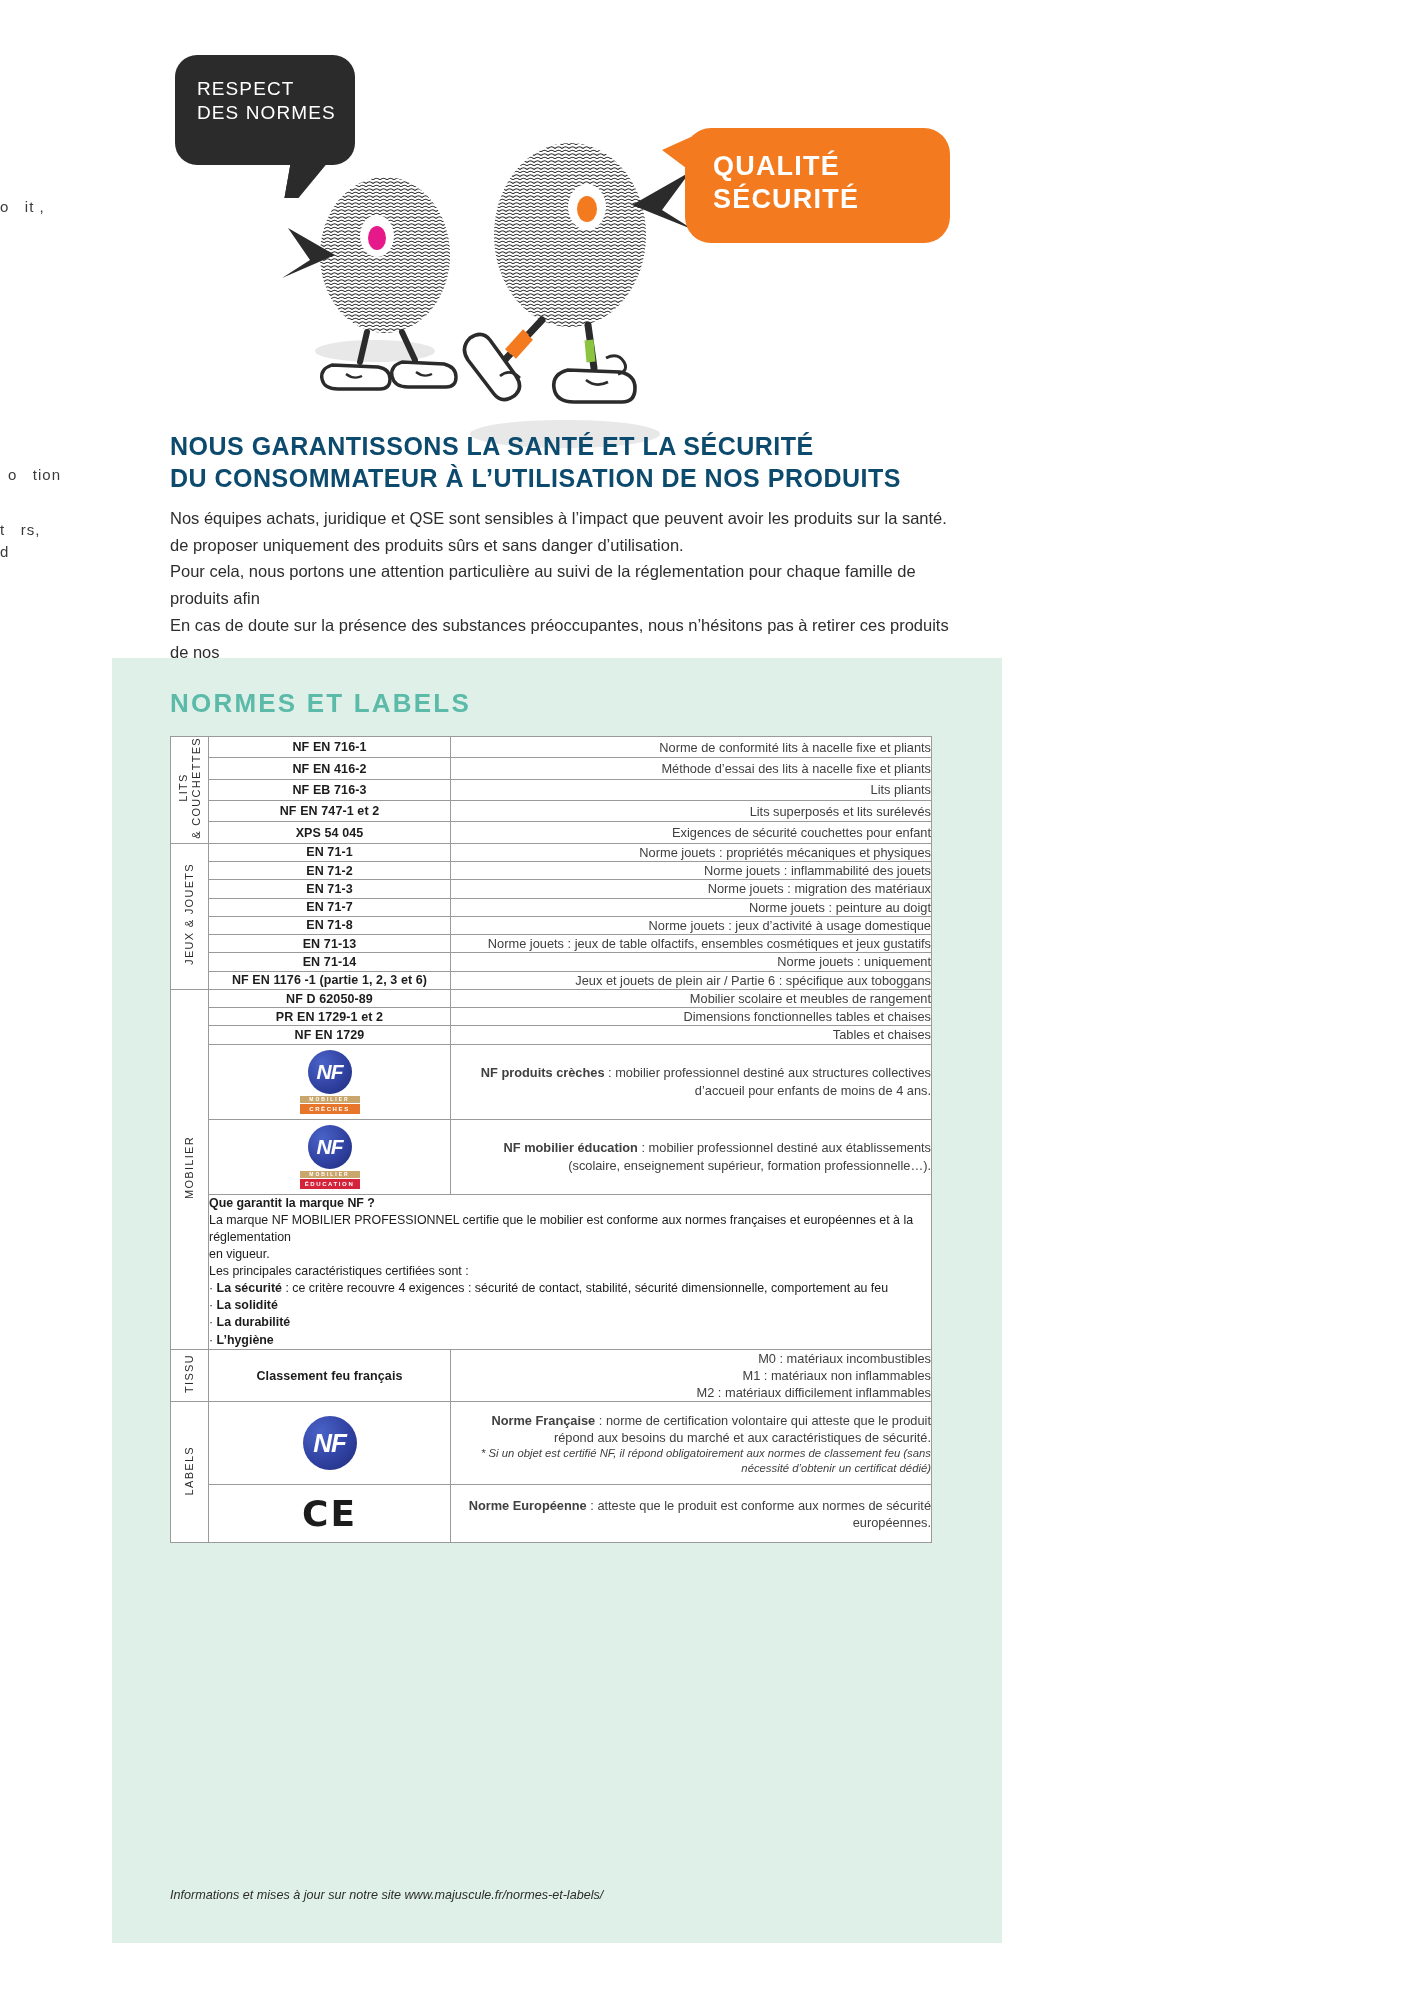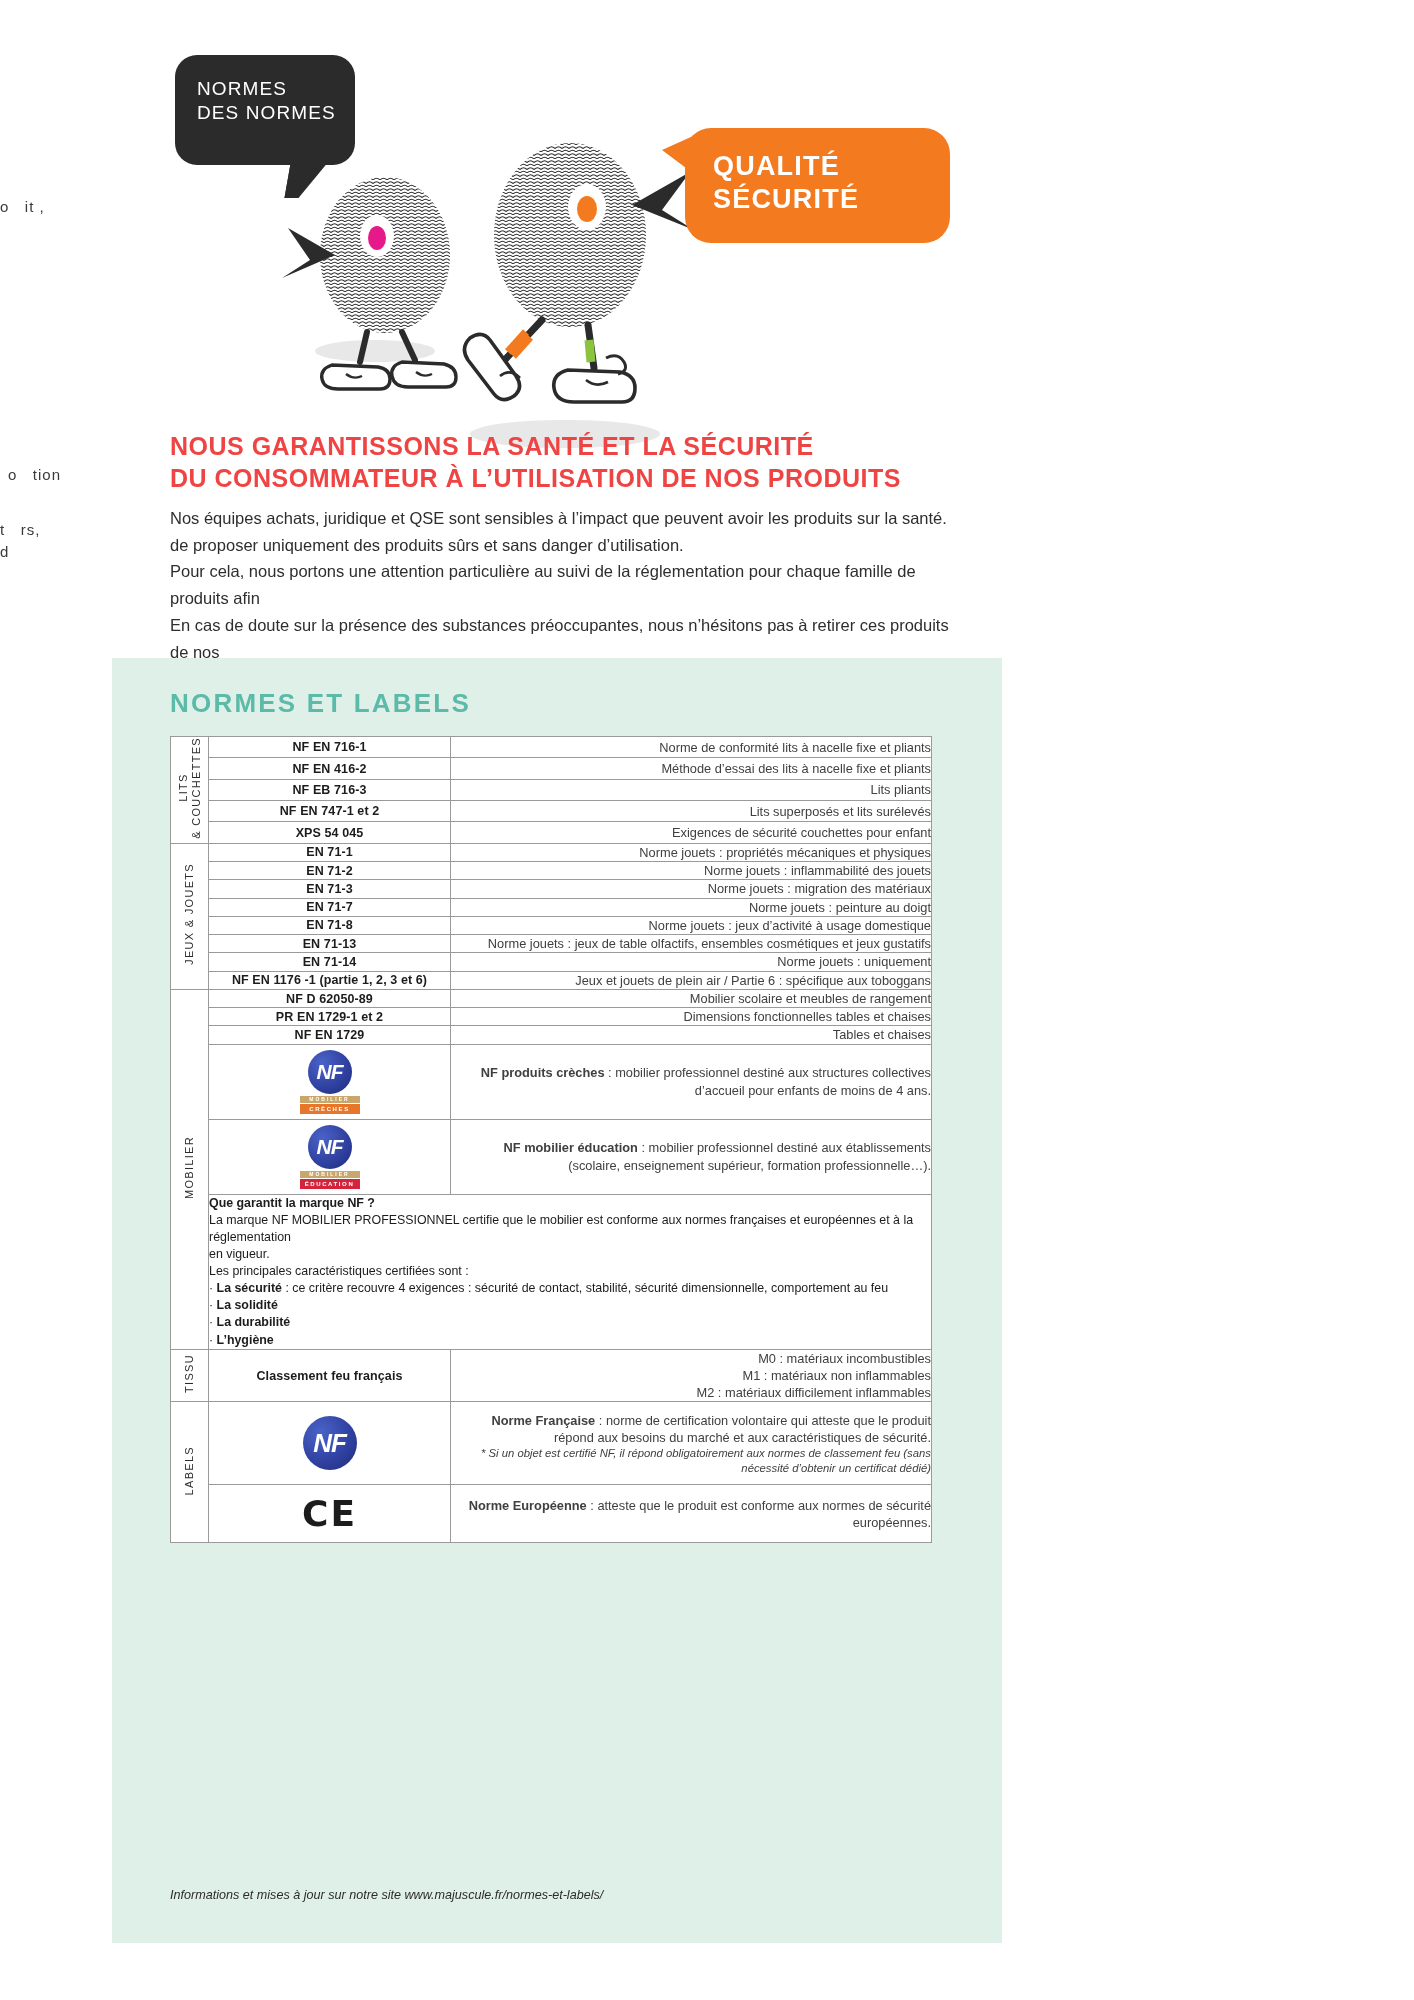--- a/index.html
+++ b/index.html
@@ -45,21 +45,21 @@
     border-top:18px solid transparent; border-bottom:30px solid transparent; border-right:40px solid #f47a20;
   }
 
   .shadow { position:absolute; background:#e8e8e8; border-radius:50%; }
   #sh1 { left:145px; top:300px; width:120px; height:22px; }
   #sh2 { left:300px; top:380px; width:190px; height:28px; }
 
   
   .main-heading {
     position:absolute; left:170px; top:430px; width:800px;
-    color:#ef4444; font-weight:700; font-size:25px; line-height:1.28;
+    color:#0c4a6e; font-weight:700; font-size:25px; line-height:1.28;
     letter-spacing:0.5px; font-stretch:condensed;
   }
 
   
   .intro {
     position:absolute; left:170px; top:505px; width:790px;
     color:#2e2e2e; font-size:16.5px; line-height:1.62;
   }
   .intro p { margin:0; }
 
@@ -185,21 +185,21 @@
     <path d="M419,300 L421,322" stroke="#8bc53f" stroke-width="9" fill="none"></path>
 
     <path d="M300,298 q-10,10 -2,22 l26,34 q8,10 20,2 q10,-8 2,-20 l-26,-36 q-8,-10 -20,-2 z" fill="#ffffff" stroke="#2b2b2b" stroke-width="3.6"></path>
     <path d="M330,336 q10,-8 20,2" stroke="#2b2b2b" stroke-width="2.6" fill="none"></path>
     <path d="M398,330 q-16,4 -14,18 q2,14 20,14 l48,0 q13,0 13,-14 q0,-13 -15,-16 z" fill="#ffffff" stroke="#2b2b2b" stroke-width="3.6"></path>
     <path d="M416,340 q10,8 22,2" stroke="#2b2b2b" stroke-width="2.6" fill="none"></path>
     <path d="M436,318 q12,-6 18,4 q5,9 -6,12" stroke="#2b2b2b" stroke-width="3" fill="none"></path>
   </svg>
 
   <div class="bubble-dark">
-    <div class="ln">NORMES</div>
+    <div class="ln">RESPECT</div>
     <div class="ln">DES NORMES</div>
   </div>
   <div class="bubble-dark-tail"></div>
 
   <div class="bubble-orange-tail"></div>
   <div class="bubble-orange">
     <div class="ln">QUALITÉ</div>
     <div class="ln">SÉCURITÉ</div>
   </div>
 </div>

